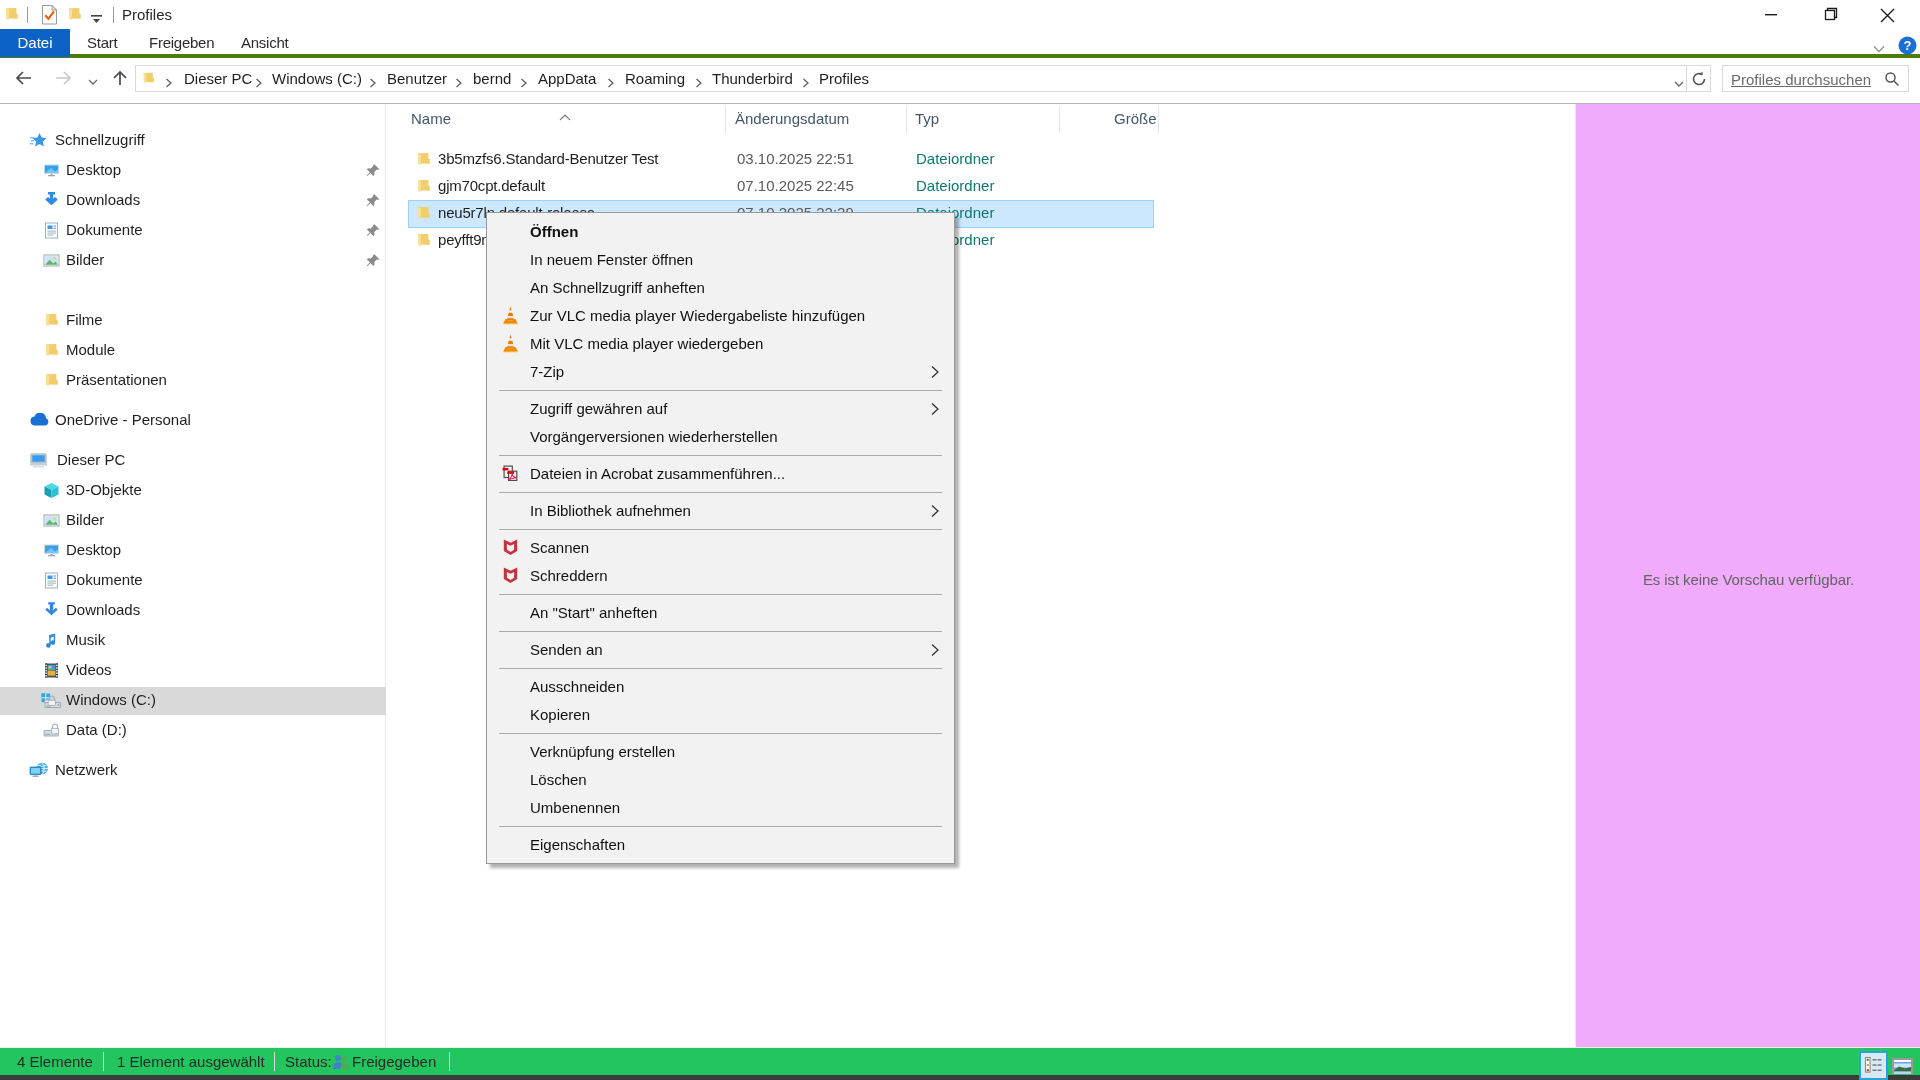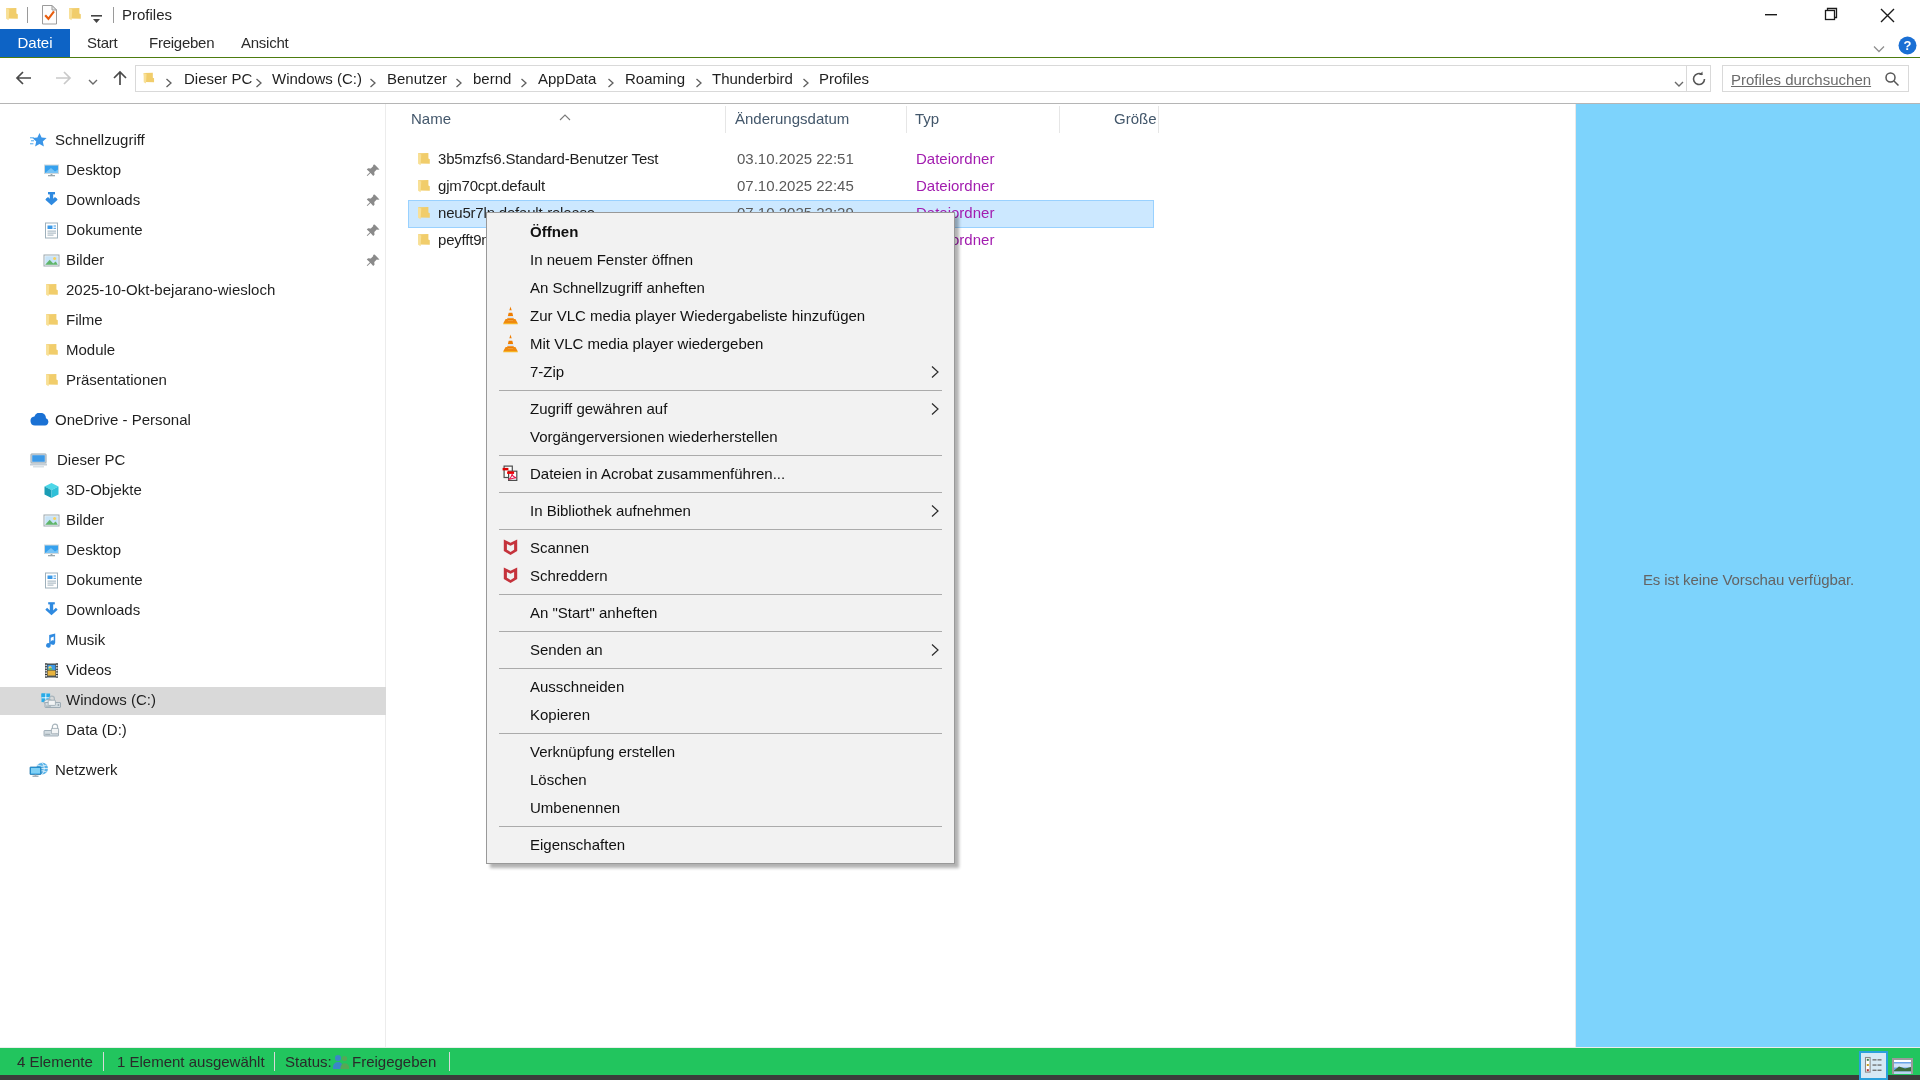--- a/index.html
+++ b/index.html
@@ -9,48 +9,48 @@
   #win { position:absolute; left:0; top:0; width:1920px; height:1080px; background:#fff; }
   .abs { position:absolute; }
 
   
   #titlebar { position:absolute; left:0; top:0; width:1920px; height:30px; background:#fff; }
   .tsep { position:absolute; top:7px; width:1px; height:16px; background:#9a9a9a; }
   #title-text { position:absolute; left:122px; top:6px; font-size:15px; color:#262626; }
   .winbtn { position:absolute; top:0; width:46px; height:30px; }
 
   
-  #tabrow { position:absolute; left:0; top:29px; width:1920px; height:29px; background:#fff; border-bottom:1px solid #4d7c0f;padding-left:12px; }
+  #tabrow { position:absolute; left:0; top:29px; width:1920px; height:29px; background:#fff; border-bottom:4px solid #4d7c0f;padding-left:12px; }
   #tab-datei { position:absolute; left:0; top:0; width:70px; height:28px; background:#0d63c5; color:#fff; font-size:15px; text-align:center; line-height:28px; }
   .tab { position:absolute; top:0; height:28px; font-size:15px; color:#2b2b2b; line-height:28px; letter-spacing:-0.25px; }
 
   
   #addrrow { position:absolute; left:0; top:58px; width:1920px; height:46px; background:#fff; border-bottom:1px solid #b5b5b5; }
   #addrbox { position:absolute; left:135px; top:7px; width:1552px; height:27px; background:#fff; border:1px solid #d9d9d9; }
   #refbox { position:absolute; left:1687px; top:7px; width:24px; height:27px; background:#fff; border:1px solid #d9d9d9; border-left:none; }
   #searchbox { position:absolute; left:1722px; top:7px; width:187px; height:27px; background:#fff; border:1px solid #d9d9d9; }
   .crumb { position:absolute; top:0; height:25px; line-height:25px; font-size:15px; color:#1f1f1f; white-space:nowrap; }
 
   
   #sidebar { position:absolute; left:0; top:104px; width:386px; height:943px; background:#fff; border-right:1px solid #ececec; }
   .sitem { position:absolute; left:0; width:386px; height:28px; }
   .sicon { position:absolute; top:5px; width:17px; height:17px; }
   .slabel { position:absolute; top:4px; font-size:15px; color:#1f1f1f; white-space:nowrap; }
   .pin { position:absolute; left:366px; top:6px; width:15px; height:15px; }
 
   #filelist { position:absolute; left:387px; top:104px; width:1188px; height:943px; background:#fff; }
-  #preview { position:absolute; left:1575px; top:104px; width:345px; height:943px; background:#7dd3fc; border-left:1px solid #e9e9e9; }
+  #preview { position:absolute; left:1575px; top:104px; width:345px; height:943px; background:#f0abfc; border-left:1px solid #e9e9e9; }
   #preview-text { position:absolute; left:0; top:467px; width:345px; text-align:center; font-size:15px; letter-spacing:-0.1px; color:#646464; }
 
   .colhead { position:absolute; top:0; height:30px; line-height:30px; font-size:15px; color:#43576b; }
   .colsep { position:absolute; top:2px; width:1px; height:27px; background:#e6e6e6; }
   .frow { position:absolute; left:0; width:1188px; height:27px; }
   .fname { position:absolute; left:51px; top:4px; font-size:15px; color:#1e1e1e; white-space:nowrap; letter-spacing:-0.2px; }
   .fdate { position:absolute; left:350px; top:4px; font-size:15px; color:#5a5a5a; white-space:nowrap; }
-  .ftype { position:absolute; left:529px; top:4px; font-size:15px; color:#a21caf; white-space:nowrap; }
+  .ftype { position:absolute; left:529px; top:4px; font-size:15px; color:#0f766e; white-space:nowrap; }
   .ficon { position:absolute; left:28px; top:5px; width:17px; height:17px; }
   #selrow { position:absolute; left:21px; top:96px; width:746px; height:28px; background:#cce8ff; border:1px solid #99d1ff; }
 
   
   #ctxmenu { position:absolute; left:486px; top:212px; width:469px; background:#f2f2f2; border:1px solid #999999; box-shadow:4px 4px 3px rgba(0,0,0,0.30); padding:5px 0 4px 0; }
   .mi { position:relative; height:28px; }
   .mi .mt { position:absolute; left:43px; top:5px; font-size:15px; color:#111; white-space:nowrap; }
   .mi .micon { position:absolute; left:14px; top:4px; width:19px; height:19px; }
   .msep { height:1px; background:#ababab; margin:4px 12px 4px 12px; }
   .marrow { position:absolute; right:12px; top:7px; width:14px; height:14px; }
@@ -235,27 +235,20 @@
       <span class="sicon" style="left:43px;"><svg width="17" height="17" viewBox="0 0 17 17">
             <rect x="1" y="3" width="15" height="11" fill="#fff" stroke="#9aa7ad"></rect>
             <rect x="2.2" y="4.2" width="12.6" height="8.6" fill="#c8e4f8"></rect>
             <path d="M2.2 12.8 l4.5-5 3.5 3.8 2.5-2.2 2.1 3.4 z" fill="#61b56a"></path>
             <circle cx="11.6" cy="6.4" r="1.5" fill="#f7d05f"></circle>
           </svg></span>
       <span class="slabel" style="left:66px;">Bilder</span>
       <span class="pin"><svg width="15" height="15" viewBox="0 0 15 15">
             <path d="M8.6 1.5 l4.9 4.9 -1.6.4 -1.1-.3 -2.5 2.5 .2 2.7 -1.3 1.3 -2.6-3.1 -3.2 3.2 -.7-.7 3.2-3.2 -3.1-2.6 1.3-1.3 2.7.2 2.5-2.5 -.3-1.1 Z" fill="#8a8a8a"></path>
           </svg></span>
-    </div>
-    <div class="sitem" style="top:173px;">
-      <span class="sicon" style="left:43px;"><svg width="17" height="17" viewBox="0 0 17 17">
-            <path d="M3 2.3 L13.4 2.1 L13.4 7.6 L14.8 8.2 L14.8 12.8 L4 12.6 Z" fill="#f1cd6b"></path>
-            <path d="M3 2.3 L6.3 3.5 L5.6 14.3 L3.1 12.7 Z" fill="#f8e096"></path>
-          </svg></span>
-      <span class="slabel" style="left:66px;">2025-10-Okt-bejarano-wiesloch</span>
     </div>
     <div class="sitem" style="top:203px;">
       <span class="sicon" style="left:43px;"><svg width="17" height="17" viewBox="0 0 17 17">
             <path d="M3 2.3 L13.4 2.1 L13.4 7.6 L14.8 8.2 L14.8 12.8 L4 12.6 Z" fill="#f1cd6b"></path>
             <path d="M3 2.3 L6.3 3.5 L5.6 14.3 L3.1 12.7 Z" fill="#f8e096"></path>
           </svg></span>
       <span class="slabel" style="left:66px;">Filme</span>
     </div>
     <div class="sitem" style="top:233px;">
       <span class="sicon" style="left:43px;"><svg width="17" height="17" viewBox="0 0 17 17">

